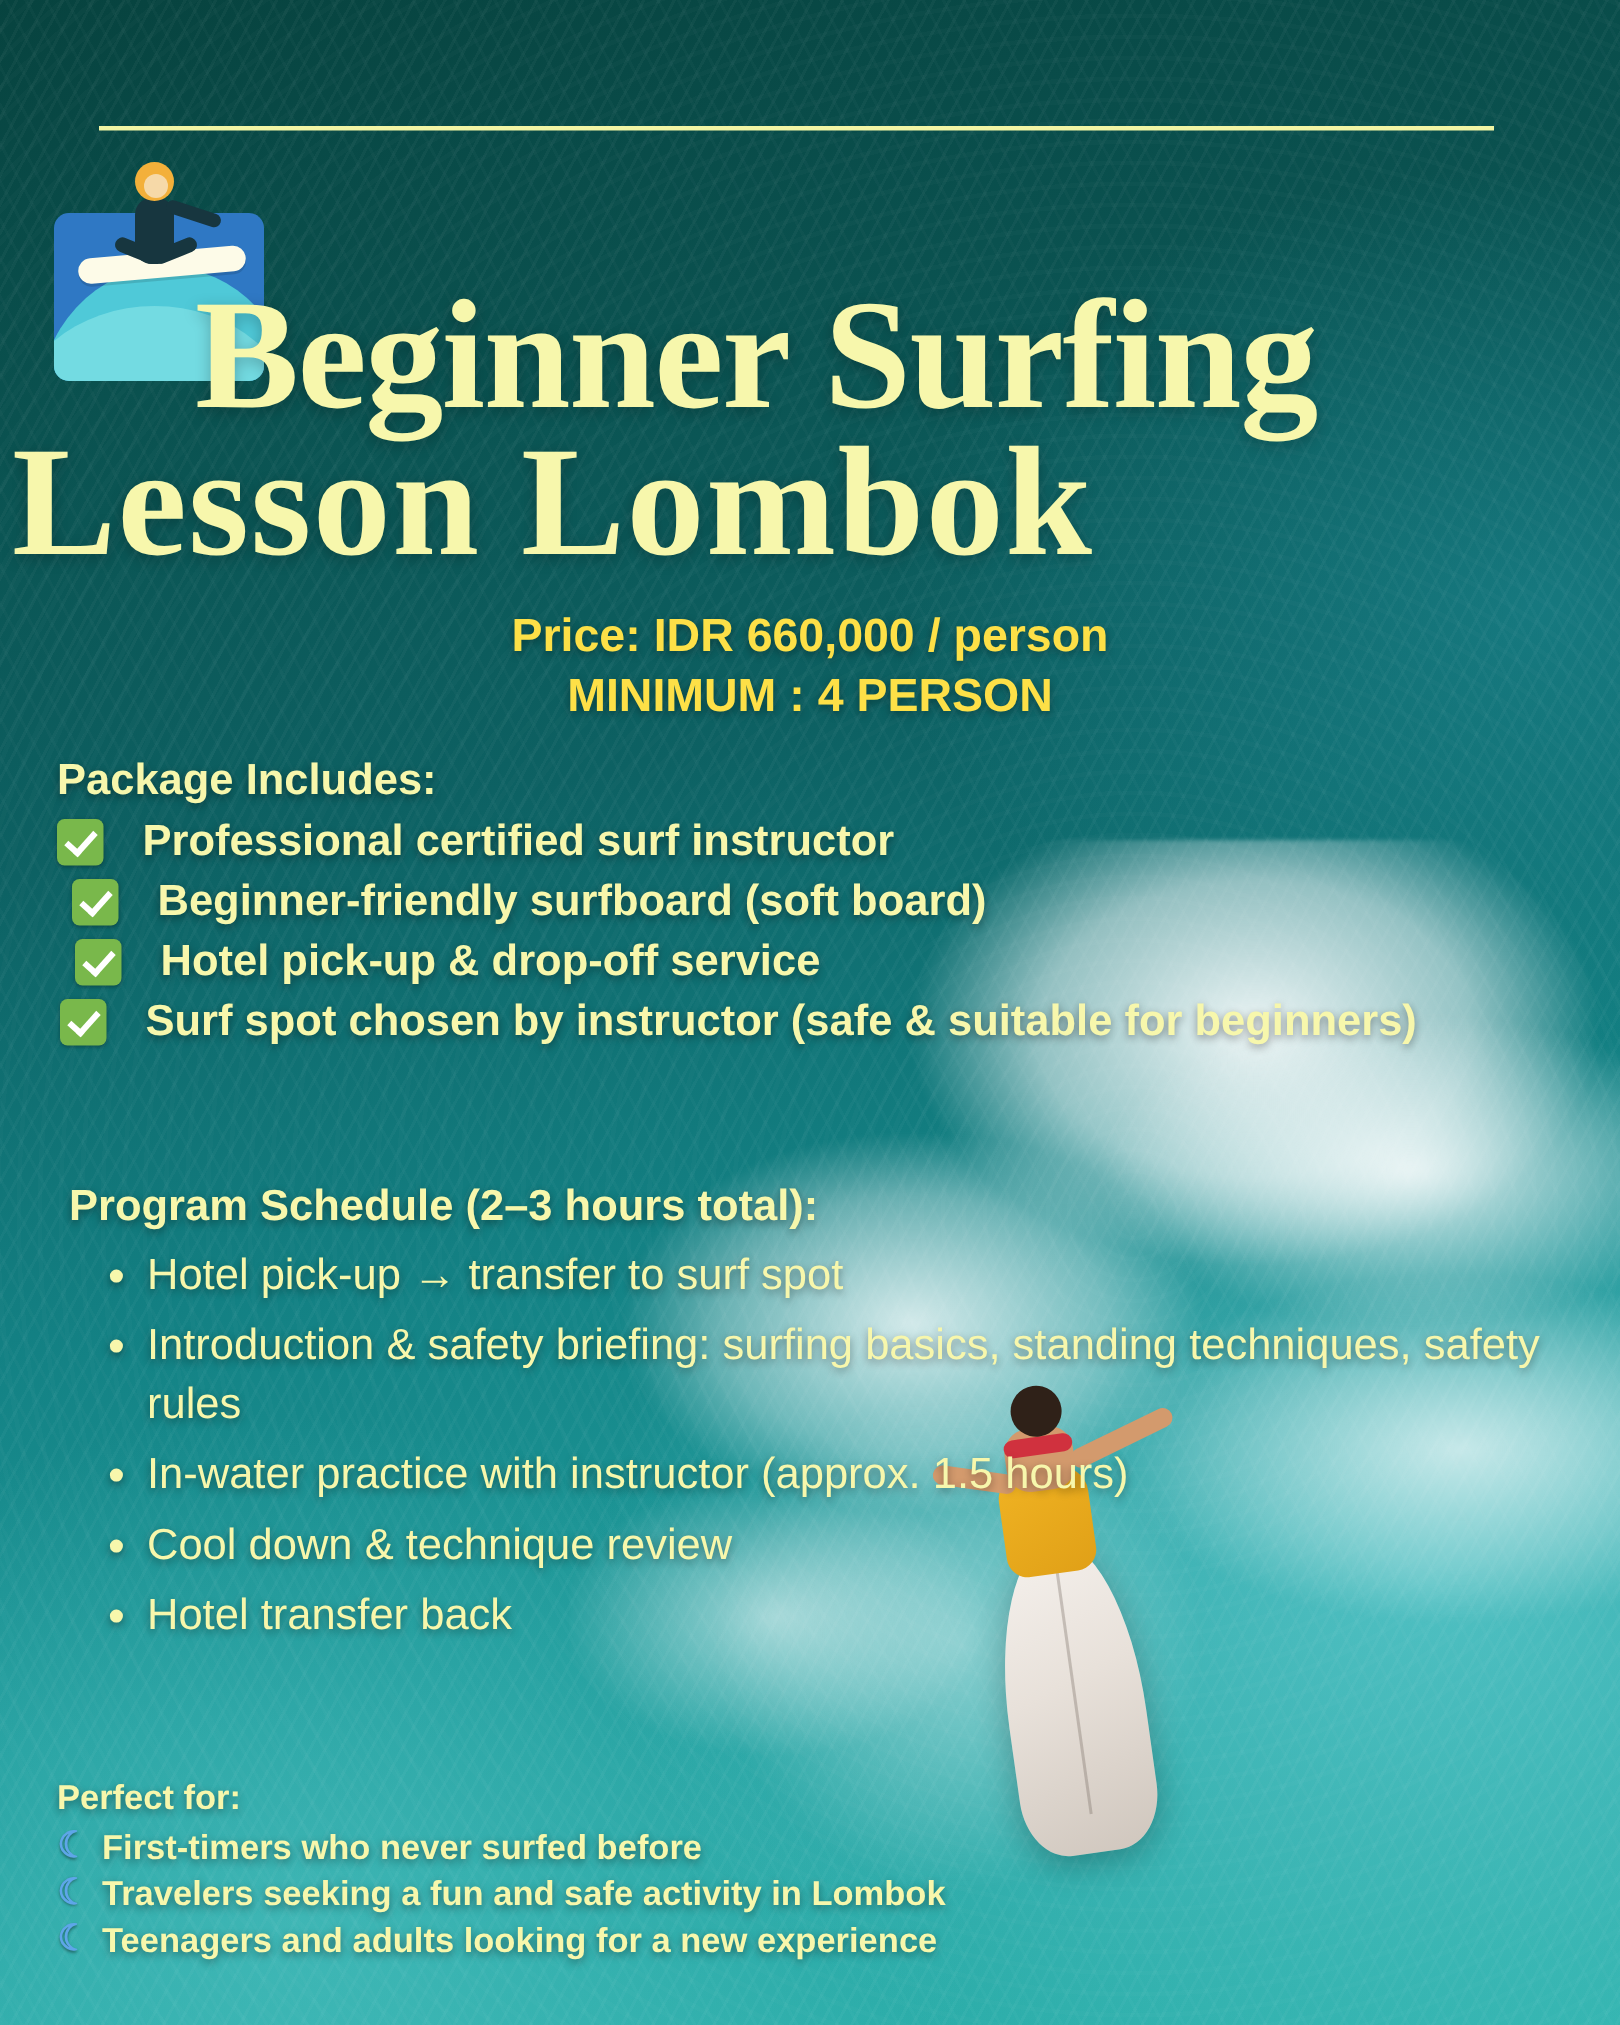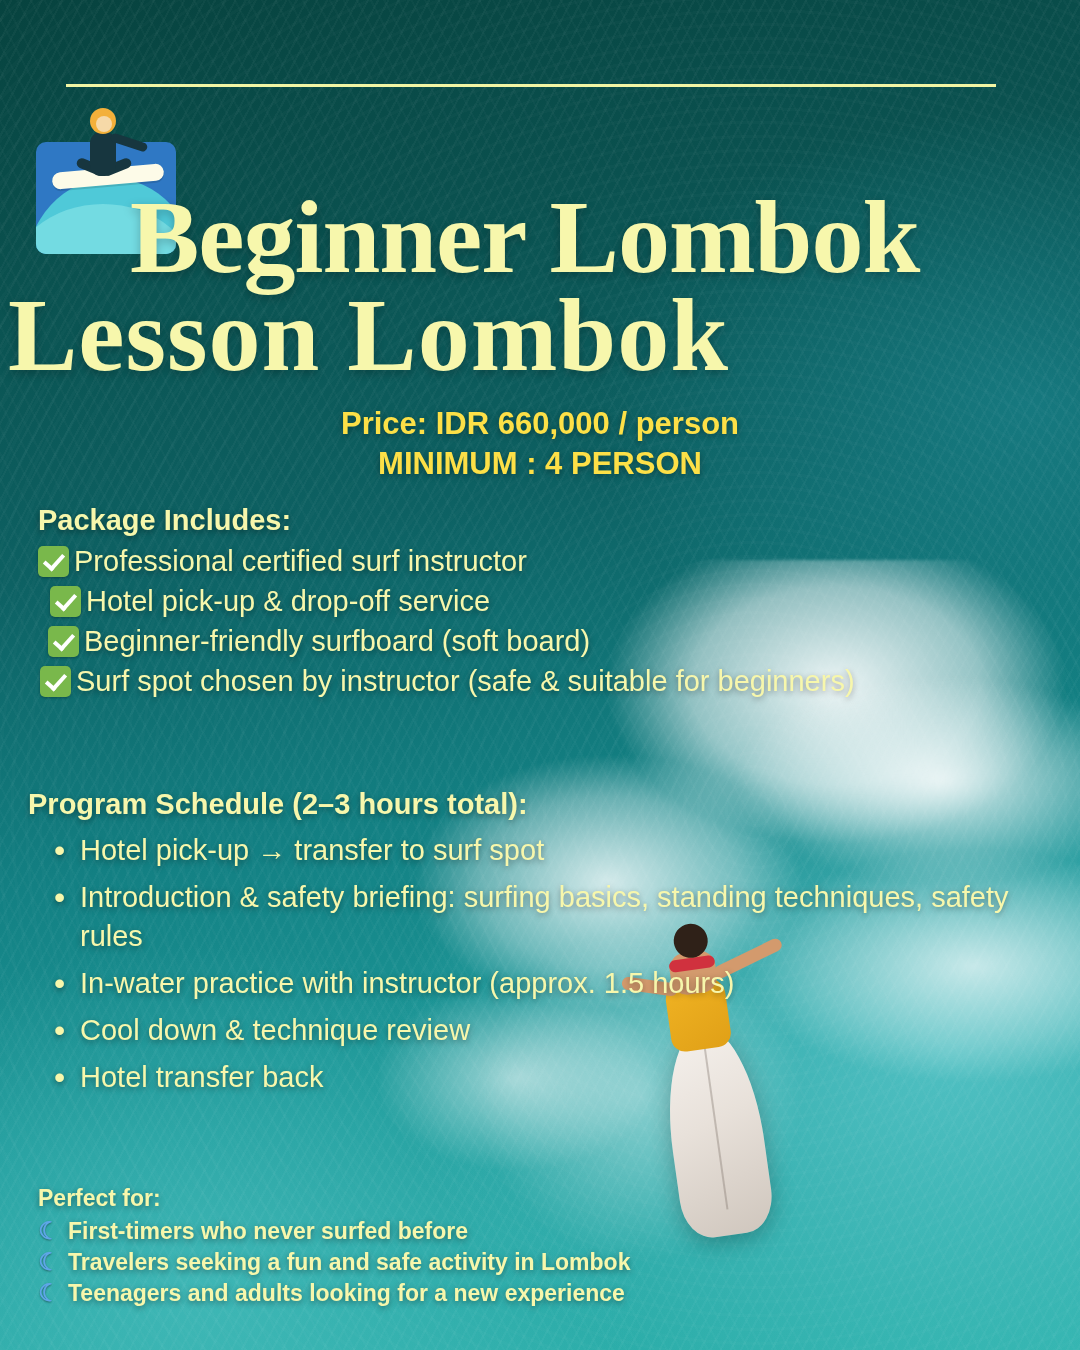--- a/index.html
+++ b/index.html
@@ -307,23 +307,23 @@
     width: 1020px;
   }
   .includes-heading {
     font-size: 29px;
     font-weight: 700;
     margin-bottom: 8px;
   }
   .check-row {
     display: flex;
     align-items: center;
-    gap: 5px;
+    gap: 26px;
     font-size: 29px;
-    font-weight: 400;
+    font-weight: 700;
     line-height: 1.0;
     margin: 9px 0;
     text-align: right;
   }
   .check-row.i1 { margin-left: 0px; }
   .check-row.i2 { margin-left: 10px; }
   .check-row.i3 { margin-left: 12px; }
   .check-row.i4 { margin-left: 6px; }
   .check-row.i5 { margin-left: 2px; }
   .check-box {
@@ -341,21 +341,21 @@
     left: 10px;
     top: 4px;
     width: 8px;
     height: 16px;
     border: solid #ffffff;
     border-width: 0 4px 4px 0;
     transform: rotate(42deg);
   }
 
   .schedule {
-    left: 28px;
+    left: 46px;
     top: 788px;
     width: 1000px;
   }
   .schedule-heading {
     font-size: 29px;
     font-weight: 700;
     margin-bottom: 10px;
   }
   .schedule ul {
     margin: 0;
@@ -440,43 +440,43 @@
       <div class="logo-board"></div>
       <div class="logo-figure-leg1"></div>
       <div class="logo-figure-leg2"></div>
       <div class="logo-figure-body"></div>
       <div class="logo-figure-arm"></div>
       <div class="logo-figure-head"></div>
       <div class="logo-figure-face"></div>
     </div>
 
     <h1 class="title">
-      <span>Beginner Lombok</span>
+      <span>Beginner Surfing</span>
       <span class="line2">Lesson  Lombok</span>
     </h1>
 
     <div class="price-block">
       <div>Price: IDR 660,000 / person</div>
       <div>MINIMUM : 4 PERSON</div>
     </div>
 
     <div class="section includes">
       <div class="includes-heading">Package Includes:</div>
 
       <div class="check-row i1">
         <span class="check-box"></span>
         <span>Professional certified surf instructor</span>
       </div>
+      <div class="check-row i2">
+        <span class="check-box"></span>
+        <span>Beginner-friendly surfboard (soft board)</span>
+      </div>
       <div class="check-row i3">
         <span class="check-box"></span>
         <span>Hotel pick-up &amp; drop-off service</span>
-      </div>
-      <div class="check-row i2">
-        <span class="check-box"></span>
-        <span>Beginner-friendly surfboard (soft board)</span>
       </div>
       <div class="check-row i5">
         <span class="check-box"></span>
         <span>Surf spot chosen by instructor (safe &amp; suitable for beginners)</span>
       </div>
     </div>
 
     <div class="section schedule">
       <div class="schedule-heading">Program Schedule (2–3 hours total):</div>
       <ul>

